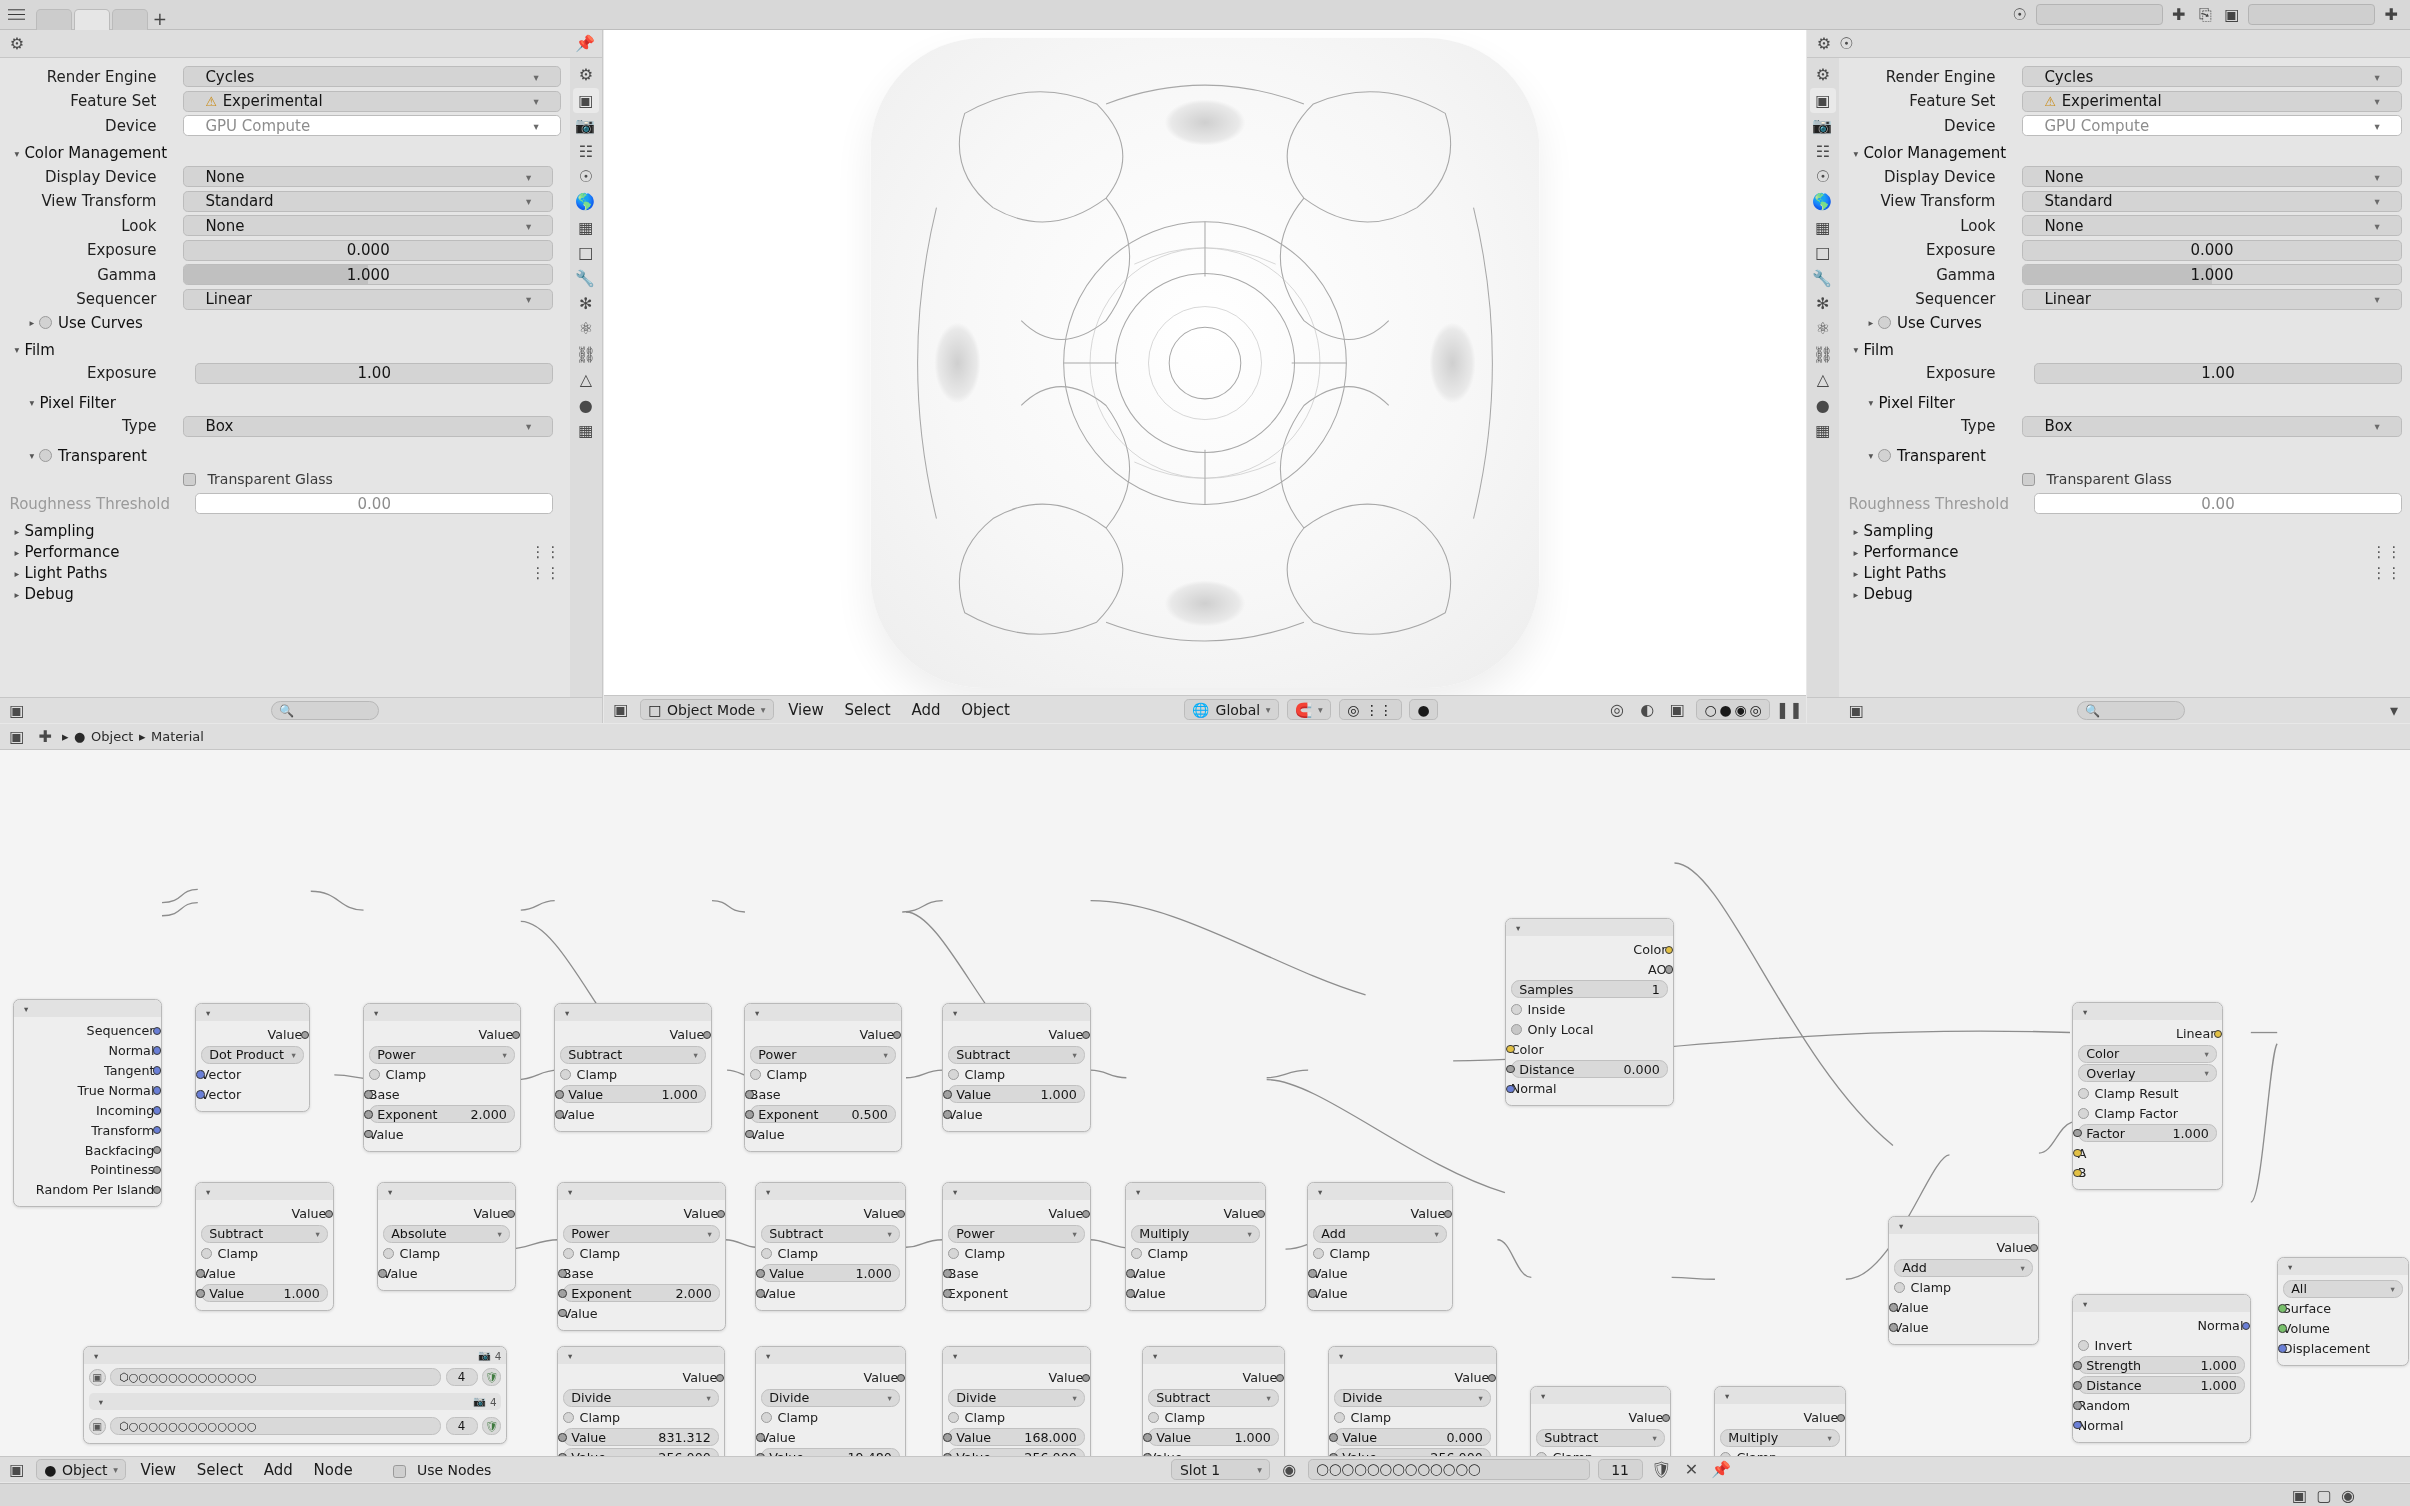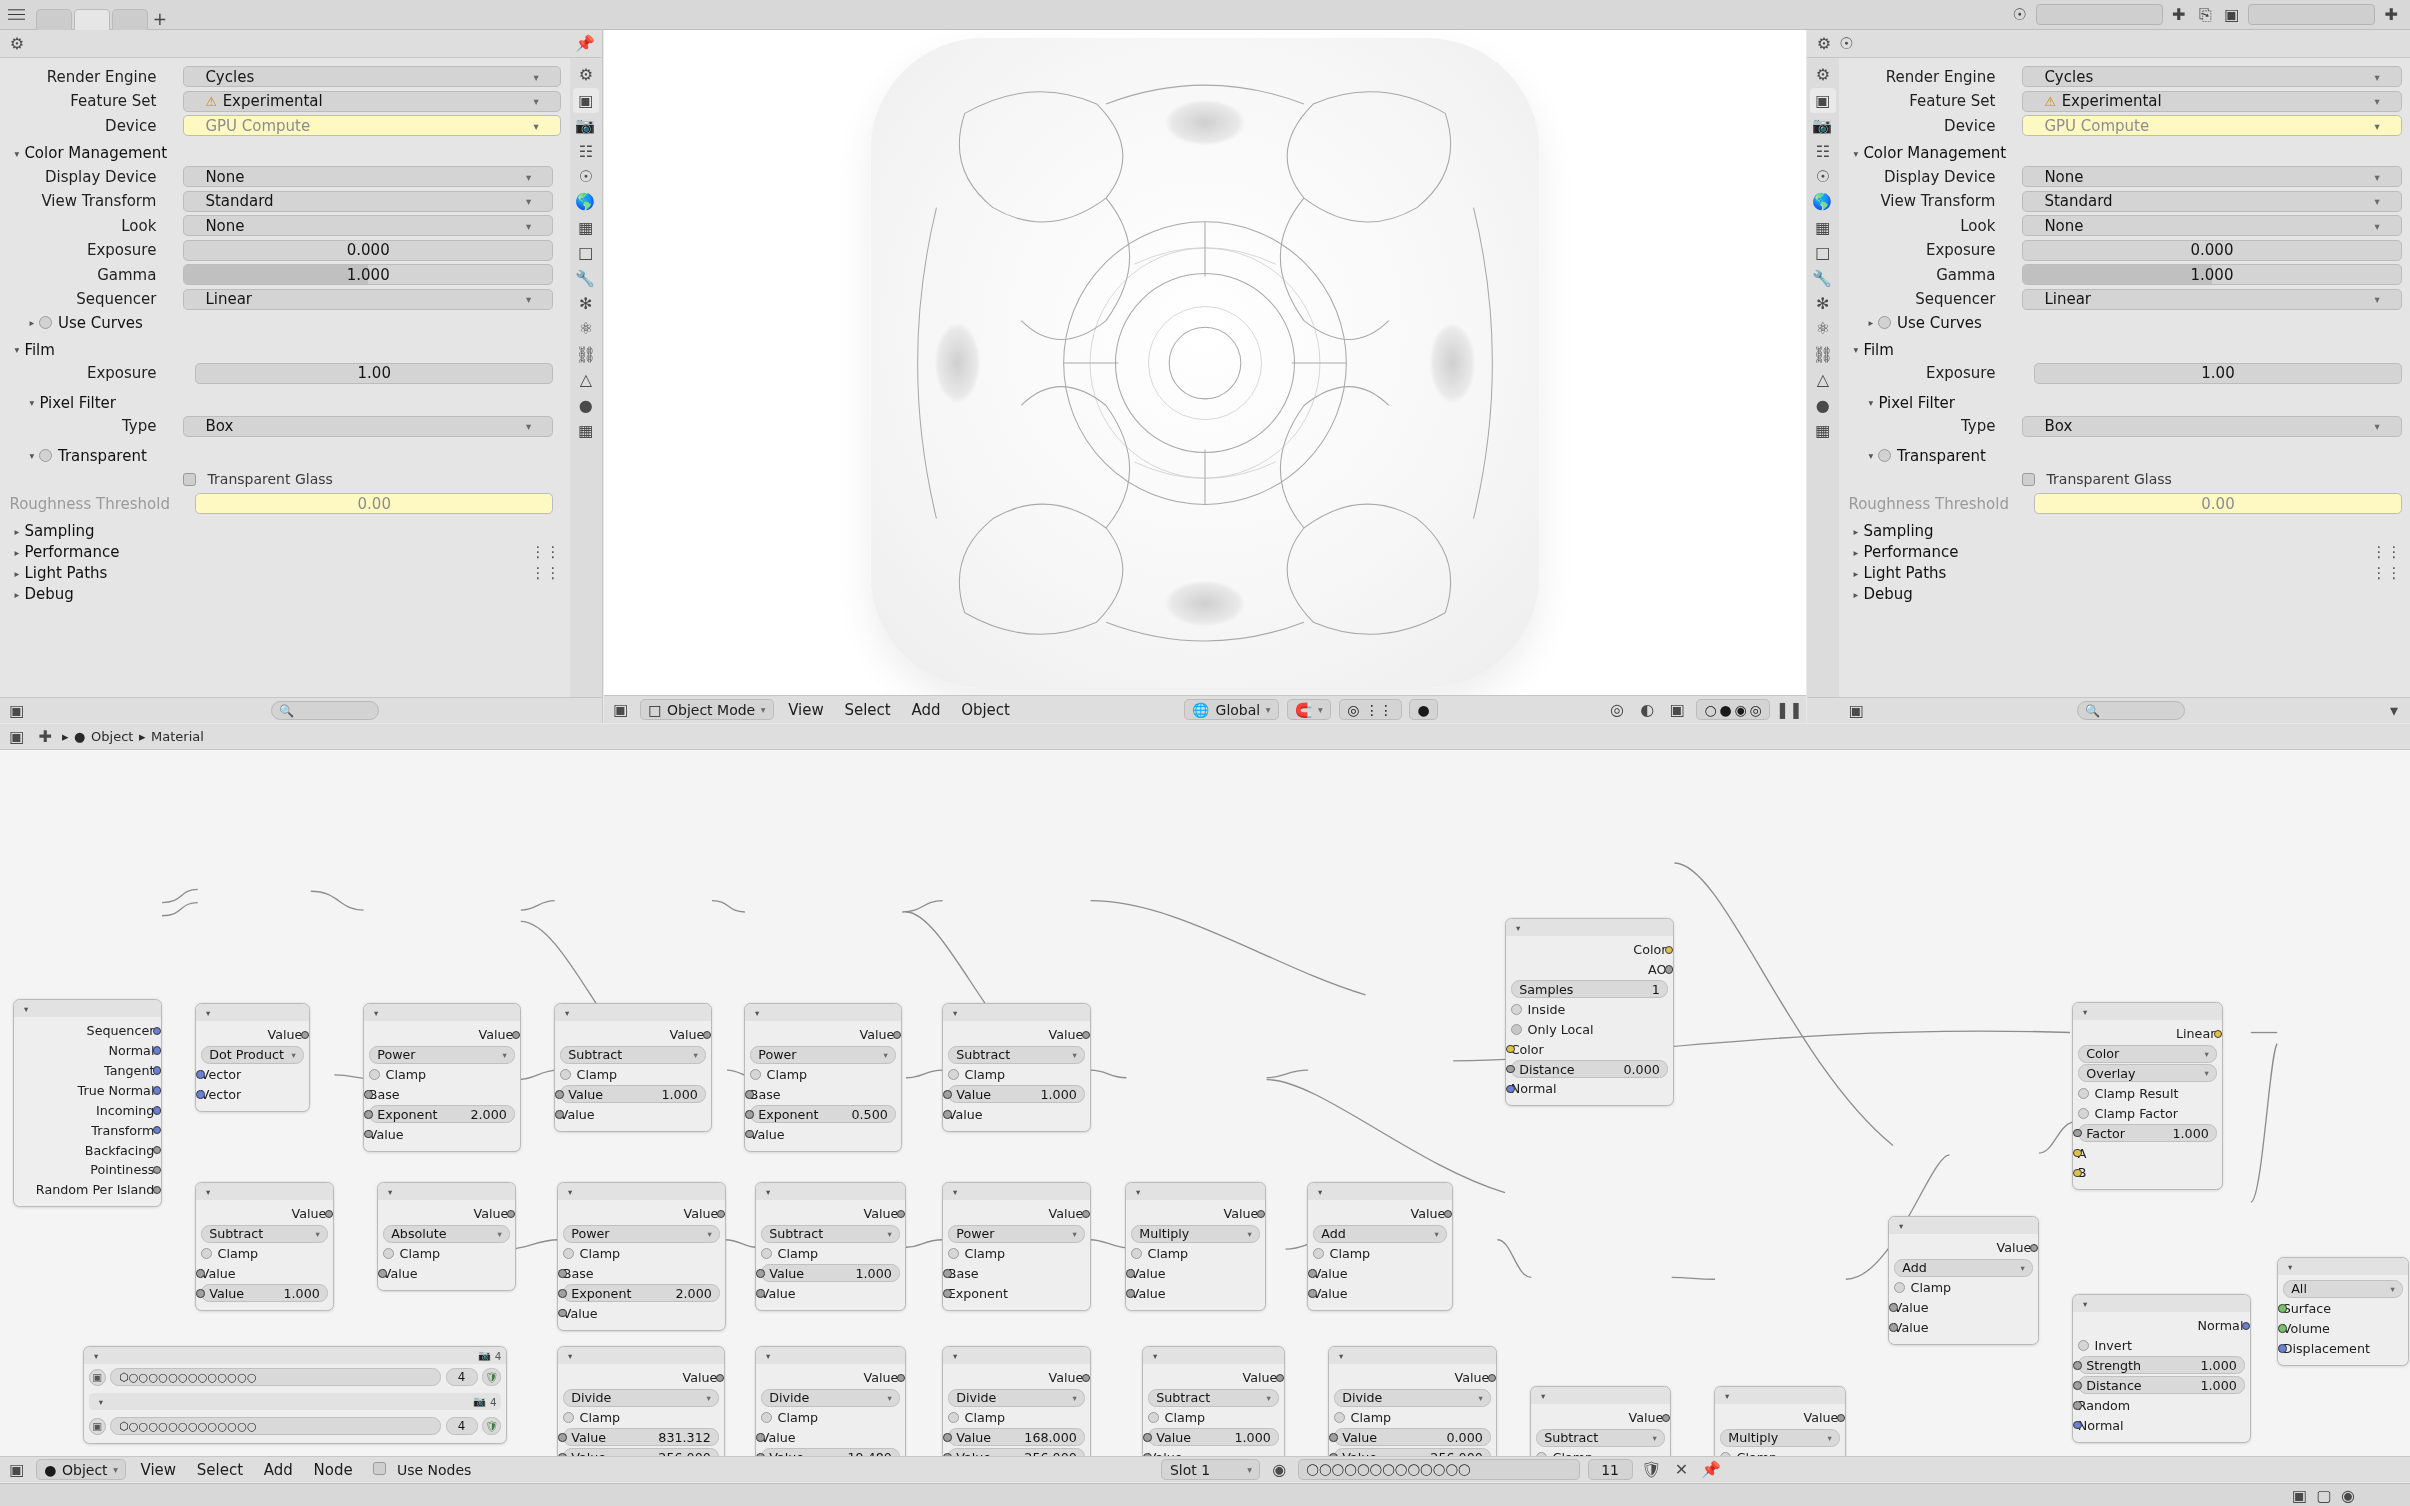--- a/index.html
+++ b/index.html
@@ -56,21 +56,21 @@
     display: flex; align-items: center; justify-content: center; color: #4a4a4a;
   }
   .tabstrip .tab.active { background: #e9e9e9; }
 
   .row { display: flex; align-items: center; height: 22.6px; margin: 1.9px 0; }
   .row .lbl { text-align: right; padding-right: 27px; color: #1f1f1f; font-size: 15px; white-space: nowrap; }
   .field {
     flex: 1; height: 21px; background: #d4d4d4; border: 0.9px solid #bcbcbc; border-radius: 4.7px;
     display: flex; align-items: center; padding: 0 21px; font-size: 15px; color: #151515; position: relative;
   }
-  .field.disabled { color: #8d8d8d; background: #fef9c3; }
+  .field.disabled { color: #8d8d8d; background: #ffffff; }
   .field .caret { margin-left: auto; color: #6b6b6b; font-size: 10.4px; }
   .field.centered { justify-content: center; margin-left: 12px; }
   .slider { position: relative; overflow: hidden; }
   .slider .fill { position: absolute; left: 0; top: 0; bottom: 0; background: #c0c0c0; }
   .slider .txt { position: relative; width: 100%; text-align: center; }
   .warnicon { color: #c98a12; margin-right: 5.6px; font-size: 13px; }
 
   .section { margin-top: 5.6px; }
   .sec-head { display: flex; align-items: center; height: 21px; font-size: 15px; color: #111; }
   .tri { width: 15px; text-align: center; color: #555; font-size: 9.4px; }
@@ -1536,21 +1536,21 @@
       <div class="iconbtn">▣</div>
       <div class="pill">
         <span>●</span>
         <span>Object</span>
         <span class="caret" style="font-size:9.4px;color:#6b6b6b">▾</span>
       </div>
       <div class="menuitem">View</div>
       <div class="menuitem">Select</div>
       <div class="menuitem">Add</div>
       <div class="menuitem">Node</div>
-      <div style="display:flex;align-items:flex-start;gap:5.6px;margin-left:6px;">
+      <div style="display:flex;align-items:flex-end;gap:5.6px;margin-left:26px;">
         <span class="chk sq on"></span>
         <span style="font-size:14px">Use Nodes</span>
       </div>
       <div style="flex:1"></div>
       <div class="pill" style="width:99px">
         <span>Slot 1</span>
         <span class="caret" style="margin-left:auto;font-size:9.4px;color:#6b6b6b">▾</span>
       </div>
       <div class="iconbtn">◉</div>
       <div class="pill" style="width:282px">

